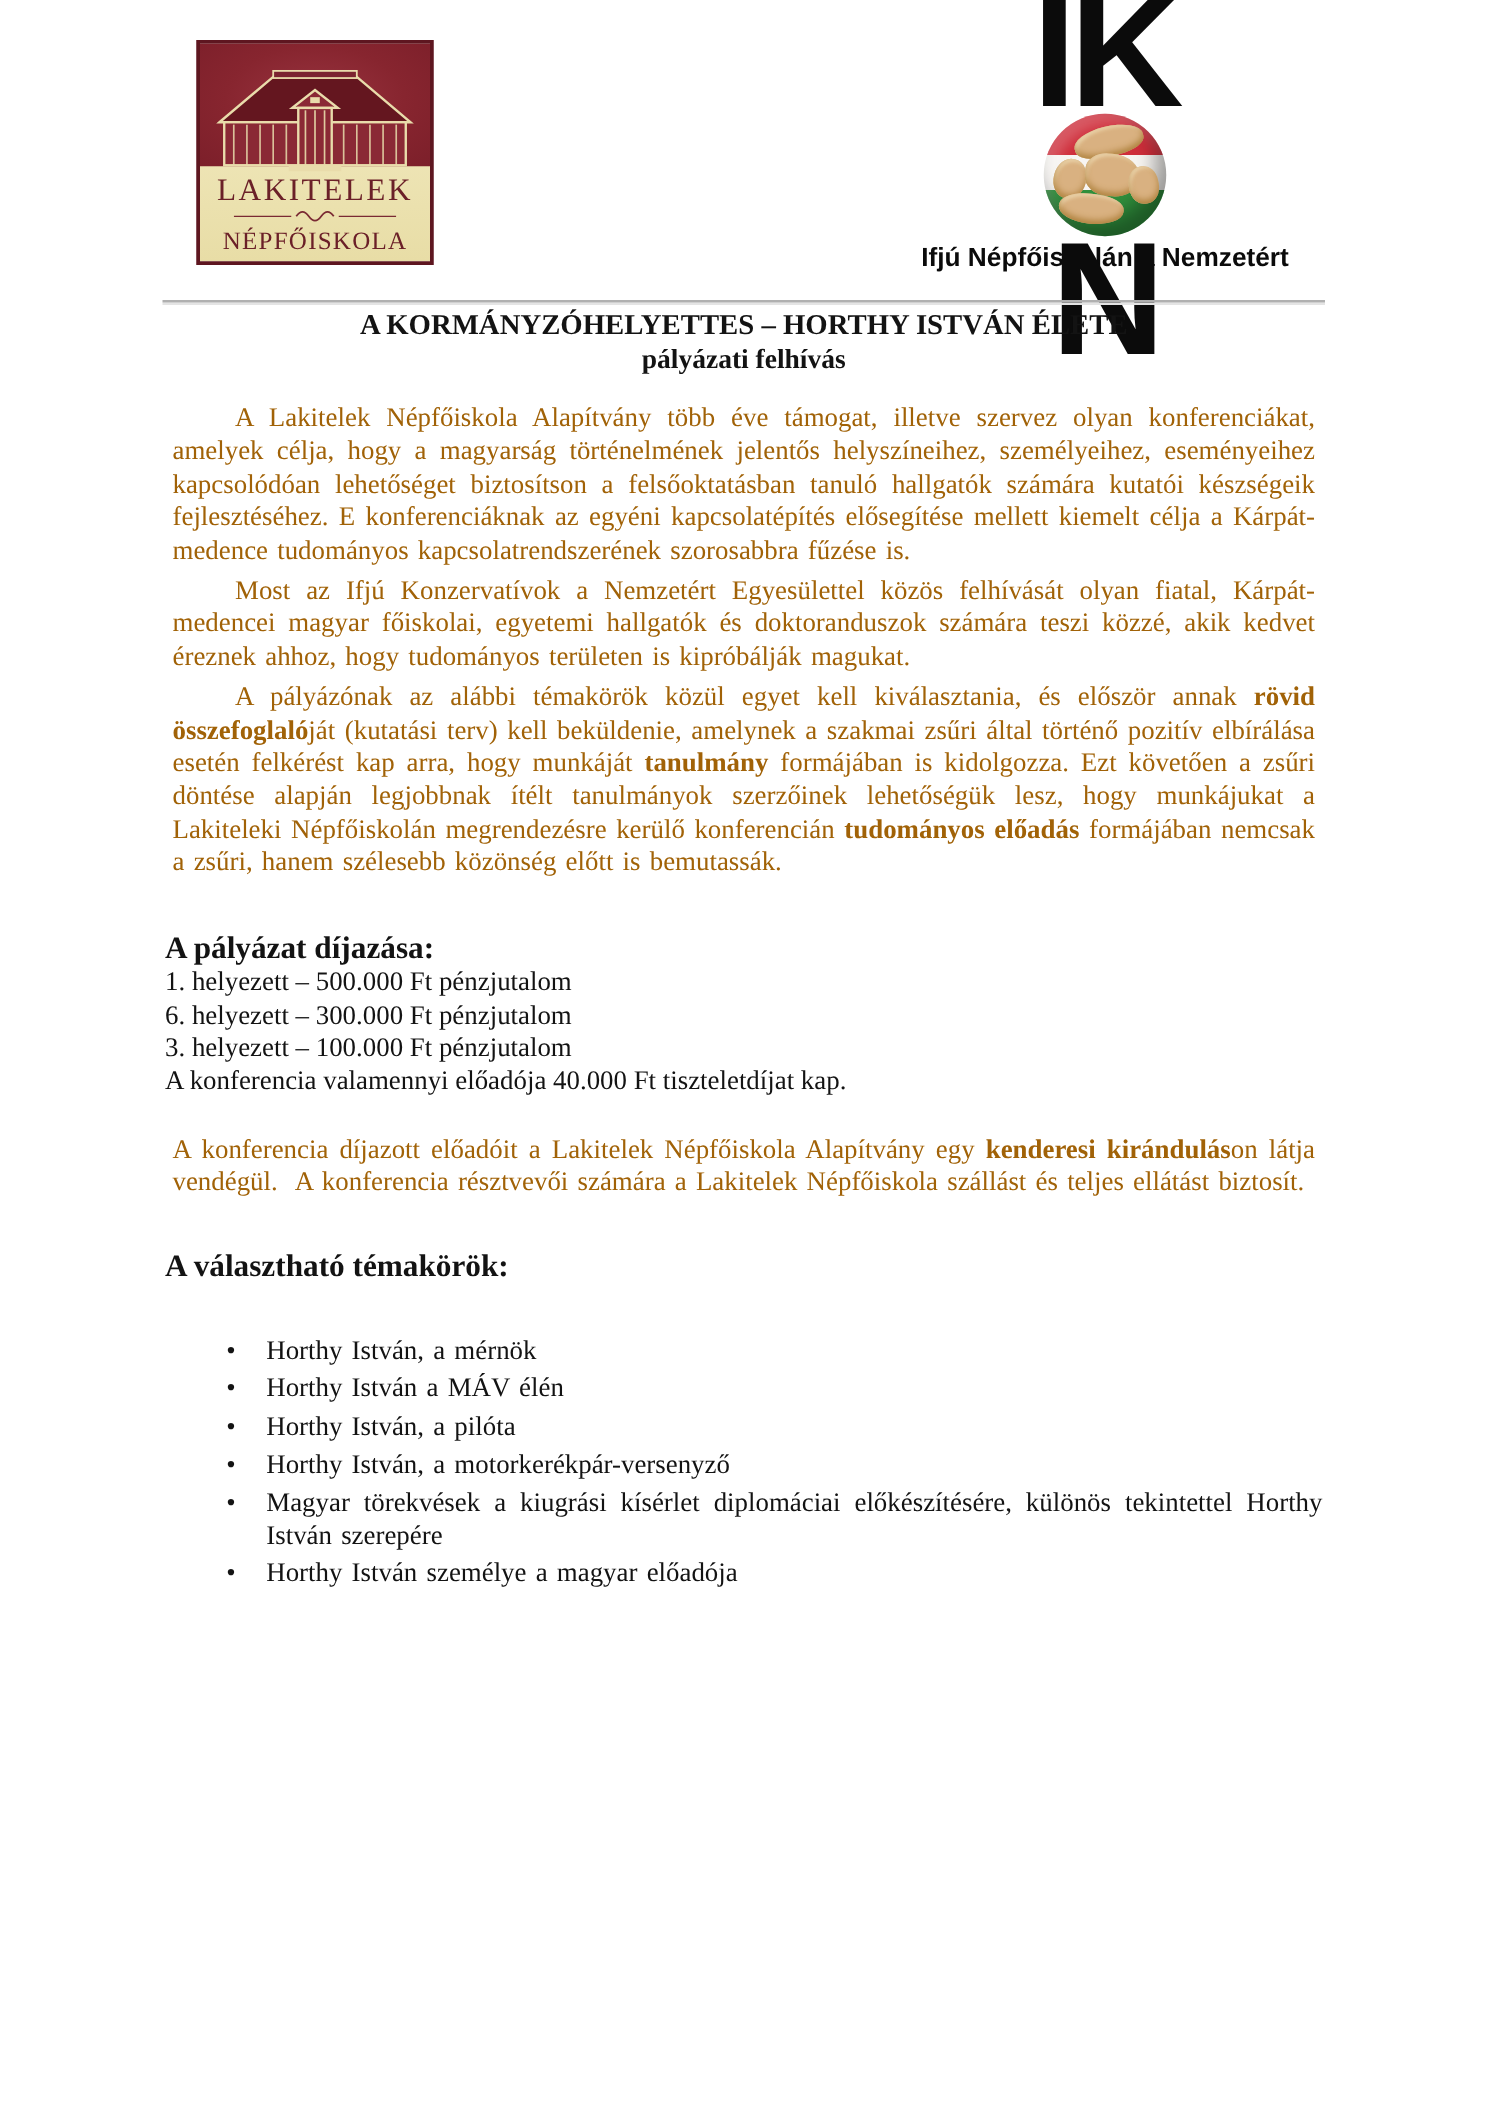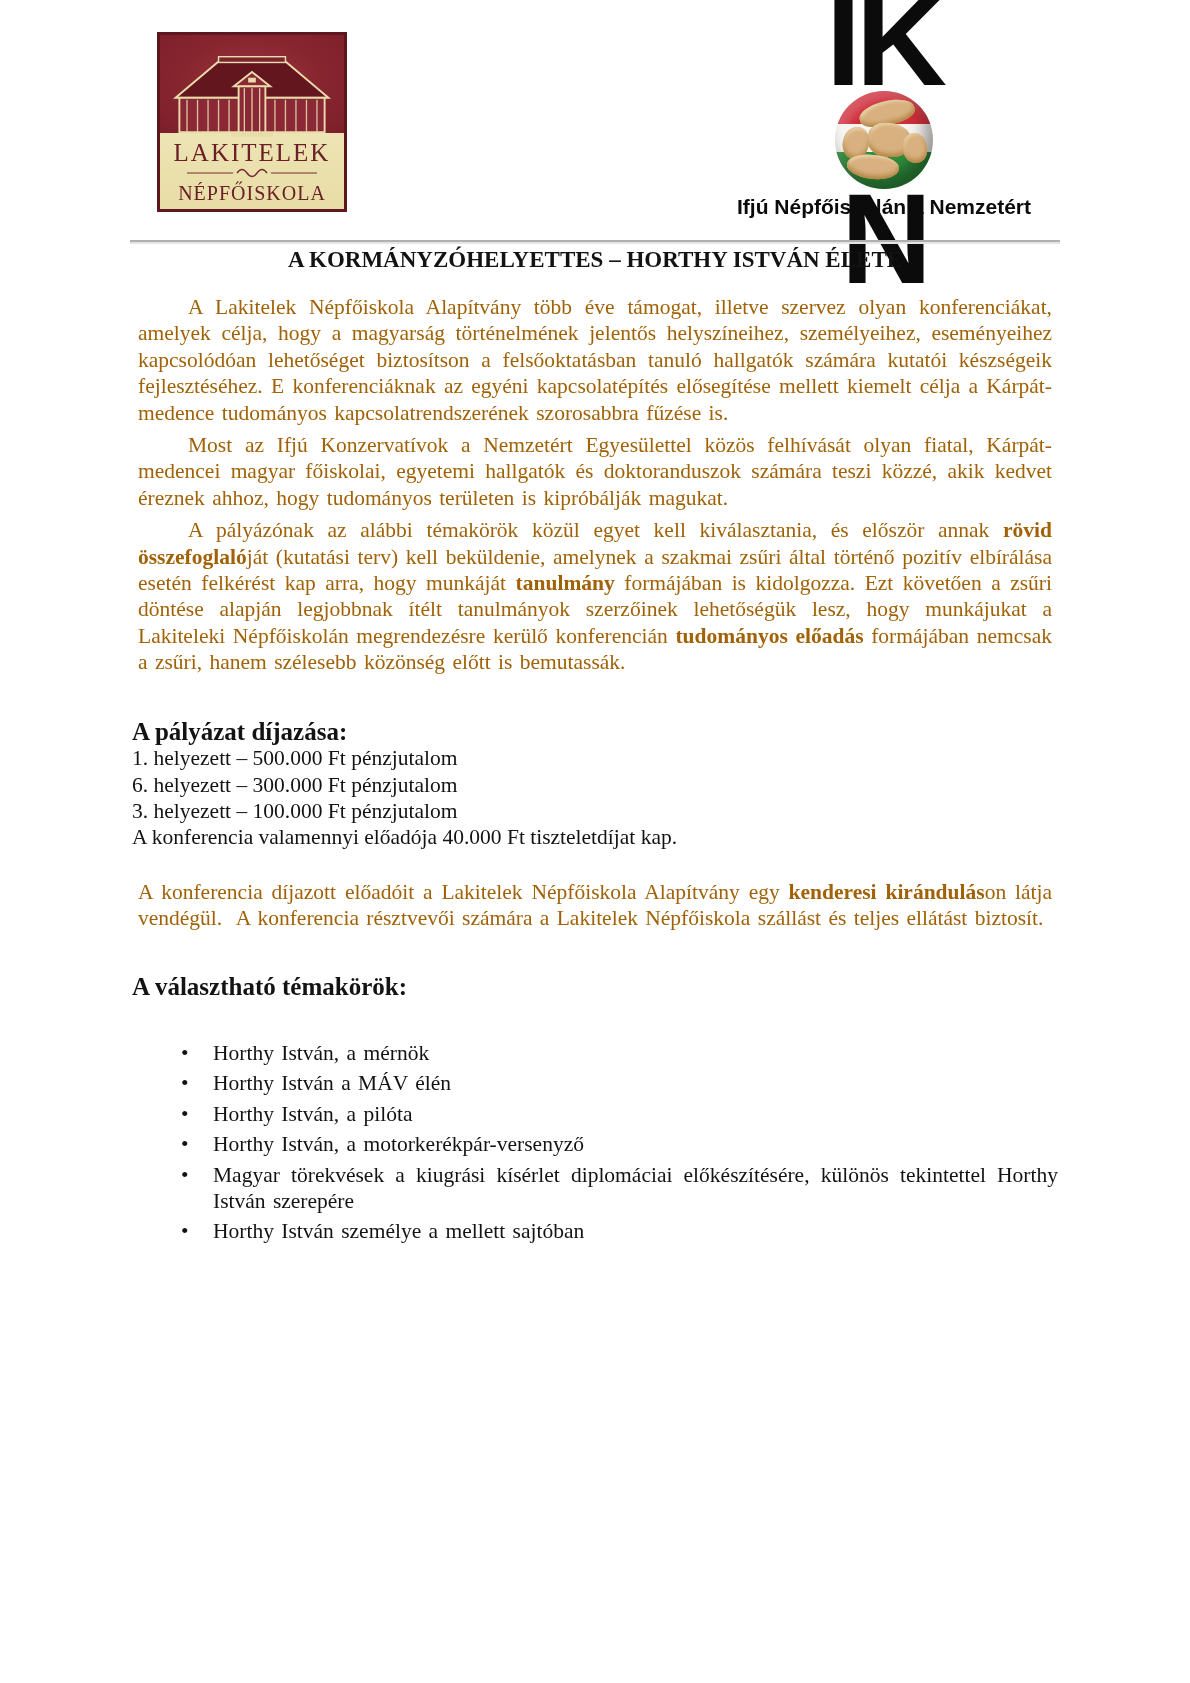--- a/index.html
+++ b/index.html
@@ -159,20 +159,21 @@
       <span class="ltr">N</span>
     </div>
     <div class="ikon-tagline">Ifjú Népfőiskolán a Nemzetért</div>
   </div>
 
   <div class="rule top-rule"></div>
 
   <div class="content">
     <h1 class="doc-title">
       <span>A KORMÁNYZÓHELYETTES – HORTHY ISTVÁN ÉLETE</span>
+      <span class="sub">pályázati felhívás</span>
     </h1>
 
     <p class="body-p indent p-first">A Lakitelek Népfőiskola Alapítvány több éve támogat, illetve szervez olyan konferenciákat, amelyek célja, hogy a magyarság történelmének jelentős helyszíneihez, személyeihez, eseményeihez kapcsolódóan lehetőséget biztosítson a felsőoktatásban tanuló hallgatók számára kutatói készségeik fejlesztéséhez. E konferenciáknak az egyéni kapcsolatépítés elősegítése mellett kiemelt célja a Kárpát-medence tudományos kapcsolatrendszerének szorosabbra fűzése is.</p>
 
     <p class="body-p indent">Most az Ifjú Konzervatívok a Nemzetért Egyesülettel közös felhívását olyan fiatal, Kárpát-medencei magyar főiskolai, egyetemi hallgatók és doktoranduszok számára teszi közzé, akik kedvet éreznek ahhoz, hogy tudományos területen is kipróbálják magukat.</p>
 
     <p class="body-p indent"><span>A pályázónak az alábbi témakörök közül egyet kell kiválasztania, és először annak </span><b>rövid összefoglaló</b><span>ját (kutatási terv) kell beküldenie, amelynek a szakmai zsűri által történő pozitív elbírálása esetén felkérést kap arra, hogy munkáját </span><b>tanulmány</b><span> formájában is kidolgozza. Ezt követően a zsűri döntése alapján legjobbnak ítélt tanulmányok szerzőinek lehetőségük lesz, hogy munkájukat a Lakiteleki Népfőiskolán megrendezésre kerülő konferencián </span><b>tudományos előadás</b><span> formájában nemcsak a zsűri, hanem szélesebb közönség előtt is bemutassák.</span></p>
 
     <h2 class="sec-h">A pályázat díjazása:</h2>
     <div class="prize-line">1. helyezett – 500.000 Ft pénzjutalom</div>
@@ -183,21 +184,21 @@
     <p class="body-p trip-p"><span>A konferencia díjazott előadóit a Lakitelek Népfőiskola Alapítvány egy </span><b>kenderesi kirándulás</b><span>on látja vendégül.&nbsp; A konferencia résztvevői számára a Lakitelek Népfőiskola szállást és teljes ellátást biztosít.</span></p>
 
     <h2 class="sec-h topics-h">A választható témakörök:</h2>
 
     <ul class="topic-list">
       <li>Horthy István, a mérnök</li>
       <li>Horthy István a MÁV élén</li>
       <li>Horthy István, a pilóta</li>
       <li>Horthy István, a motorkerékpár-versenyző</li>
       <li>Magyar törekvések a kiugrási kísérlet diplomáciai előkészítésére, különös tekintettel Horthy István szerepére</li>
-      <li>Horthy István személye a mellett sajtóban</li>
+      <li>Horthy István személye a magyar előadója</li>
     </ul>
   </div>
 
   <div class="footer">
     <div class="rule"></div>
     <a href="#">www.nepfolakitelek.hu</a>
   </div>
 
 </div>
 

